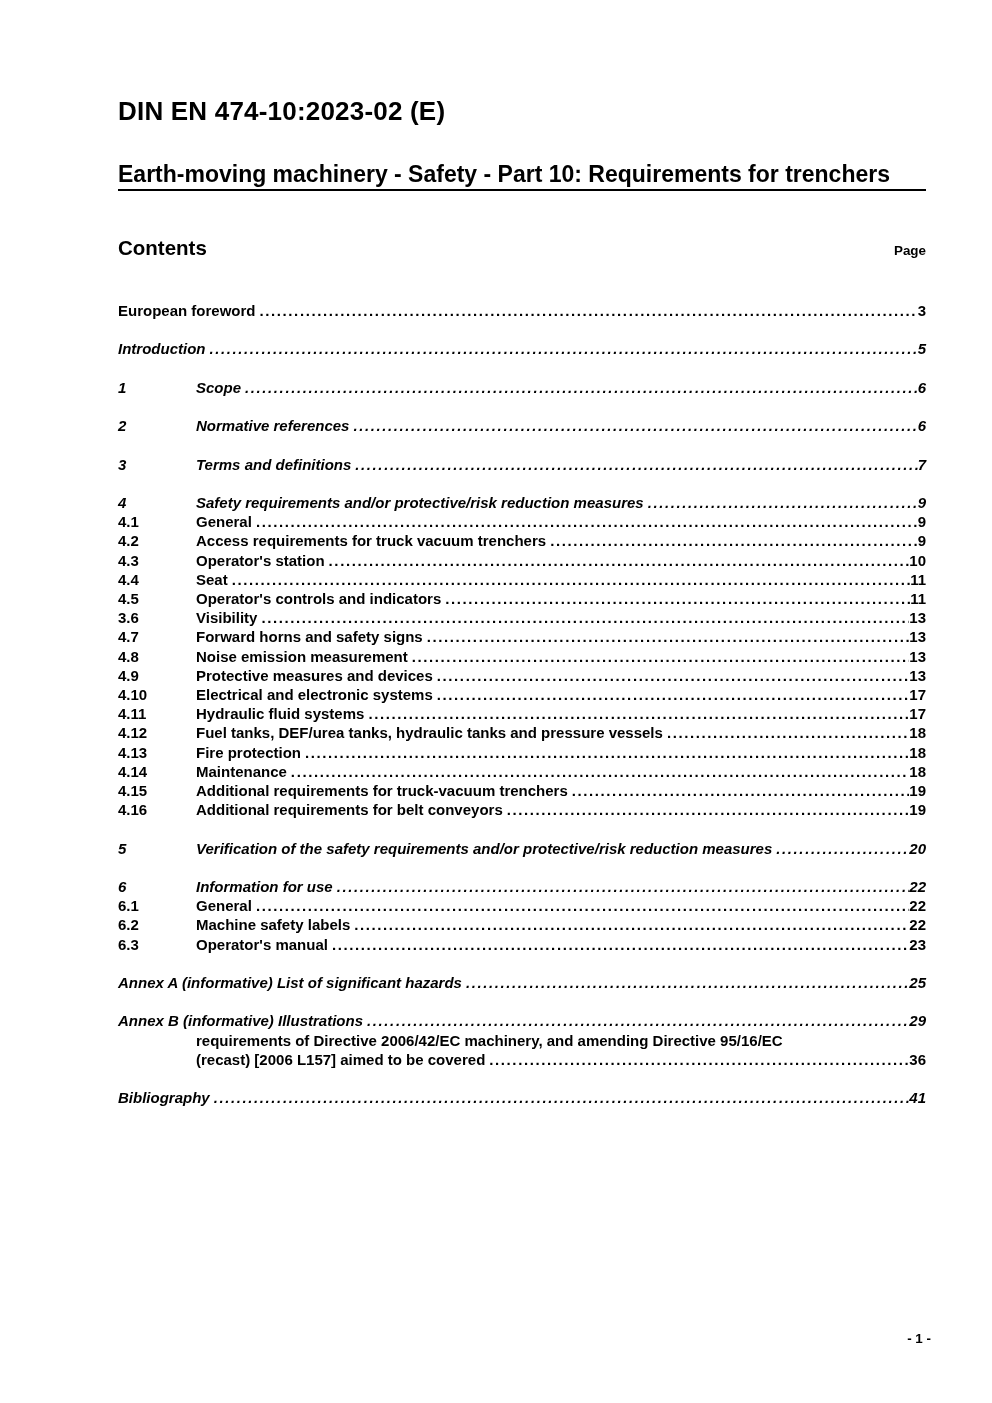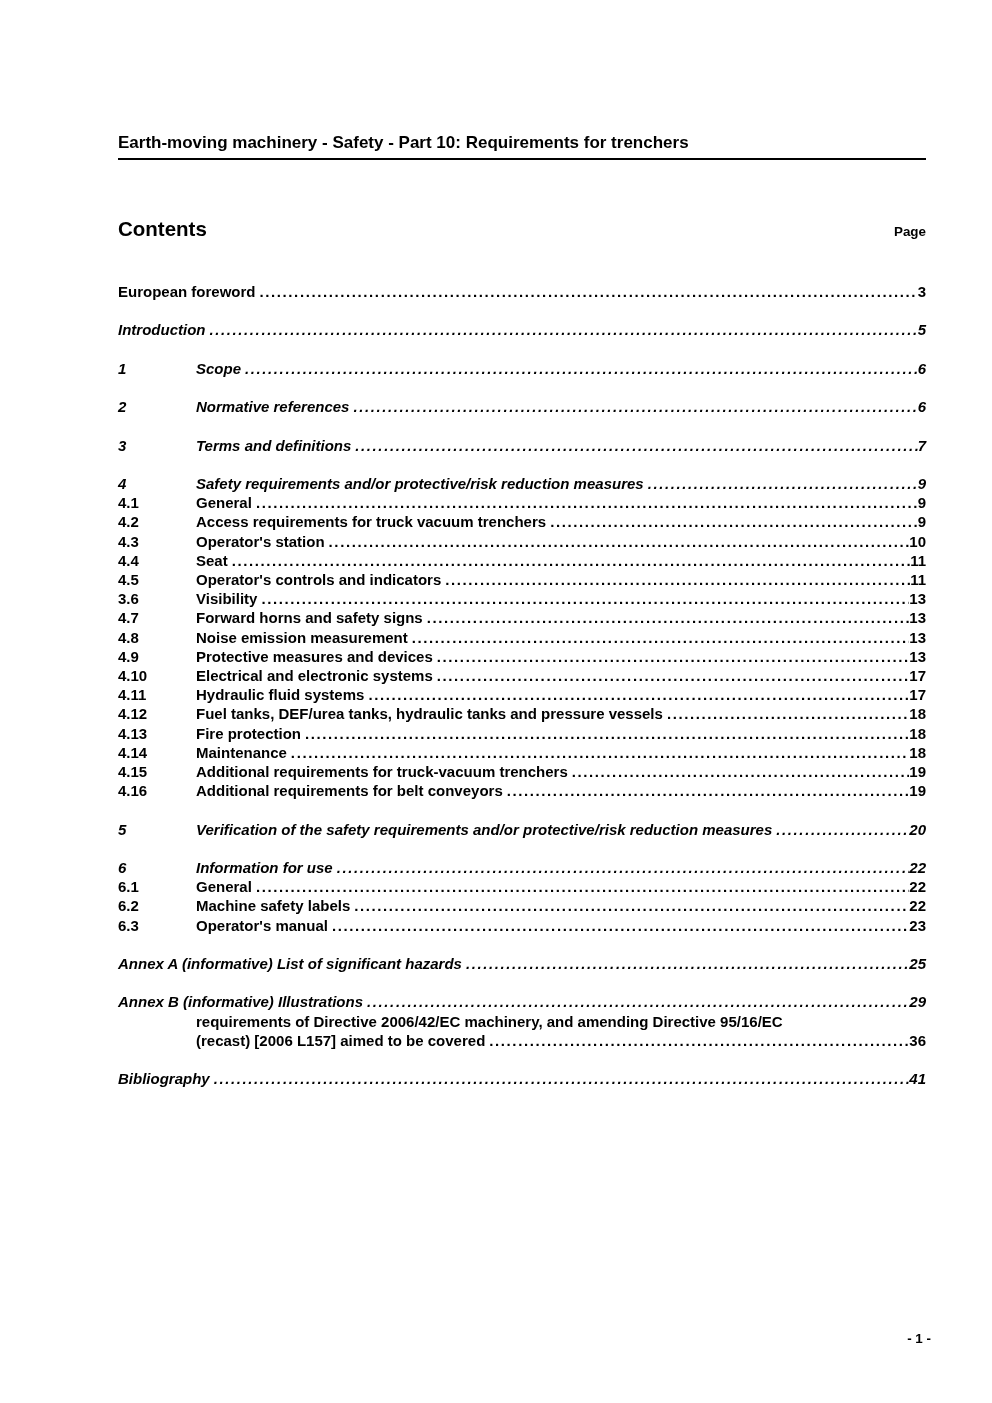--- a/index.html
+++ b/index.html
@@ -16,31 +16,31 @@
     width: 992px; height: 1403px;
     padding: 96px 66px 0 118px;
   }
   .std-title {
     font-size: 26px;
     line-height: 31px;
     margin: 0;
     letter-spacing: 0.2px;
   }
   .doc-title {
-    font-size: 17px;
+    font-size: 23px;
     line-height: 20px;
     margin: 37px 0 0 0;
     padding-bottom: 5px;
     border-bottom: 2px solid #000;
   }
   .contents-row {
     display: flex;
     justify-content: space-between;
     align-items: baseline;
-    margin-top: 56px;
+    margin-top: 44px;
   }
   .contents-heading { font-size: 20.5px; line-height: 26px; }
   .page-label { font-size: 13.4px; }
   .toc {
     margin-top: 40px;
     font-size: 15px;
   }
   .row {
     display: flex;
     align-items: baseline;
@@ -66,20 +66,21 @@
     top: 1331px;
     right: 61px;
     font-size: 13.4px;
   }
 </style>
 </head>
 <body>
 
 <div class="page">
 
+  <h1 class="std-title">DIN EN 474-10:2023-02 (E)</h1>
 
   <h2 class="doc-title">Earth-moving machinery - Safety - Part 10: Requirements for trenchers</h2>
 
   <div class="contents-row">
     <span class="contents-heading">Contents</span>
     <span class="page-label">Page</span>
   </div>
 
   <div class="toc">
       <div class="row">

